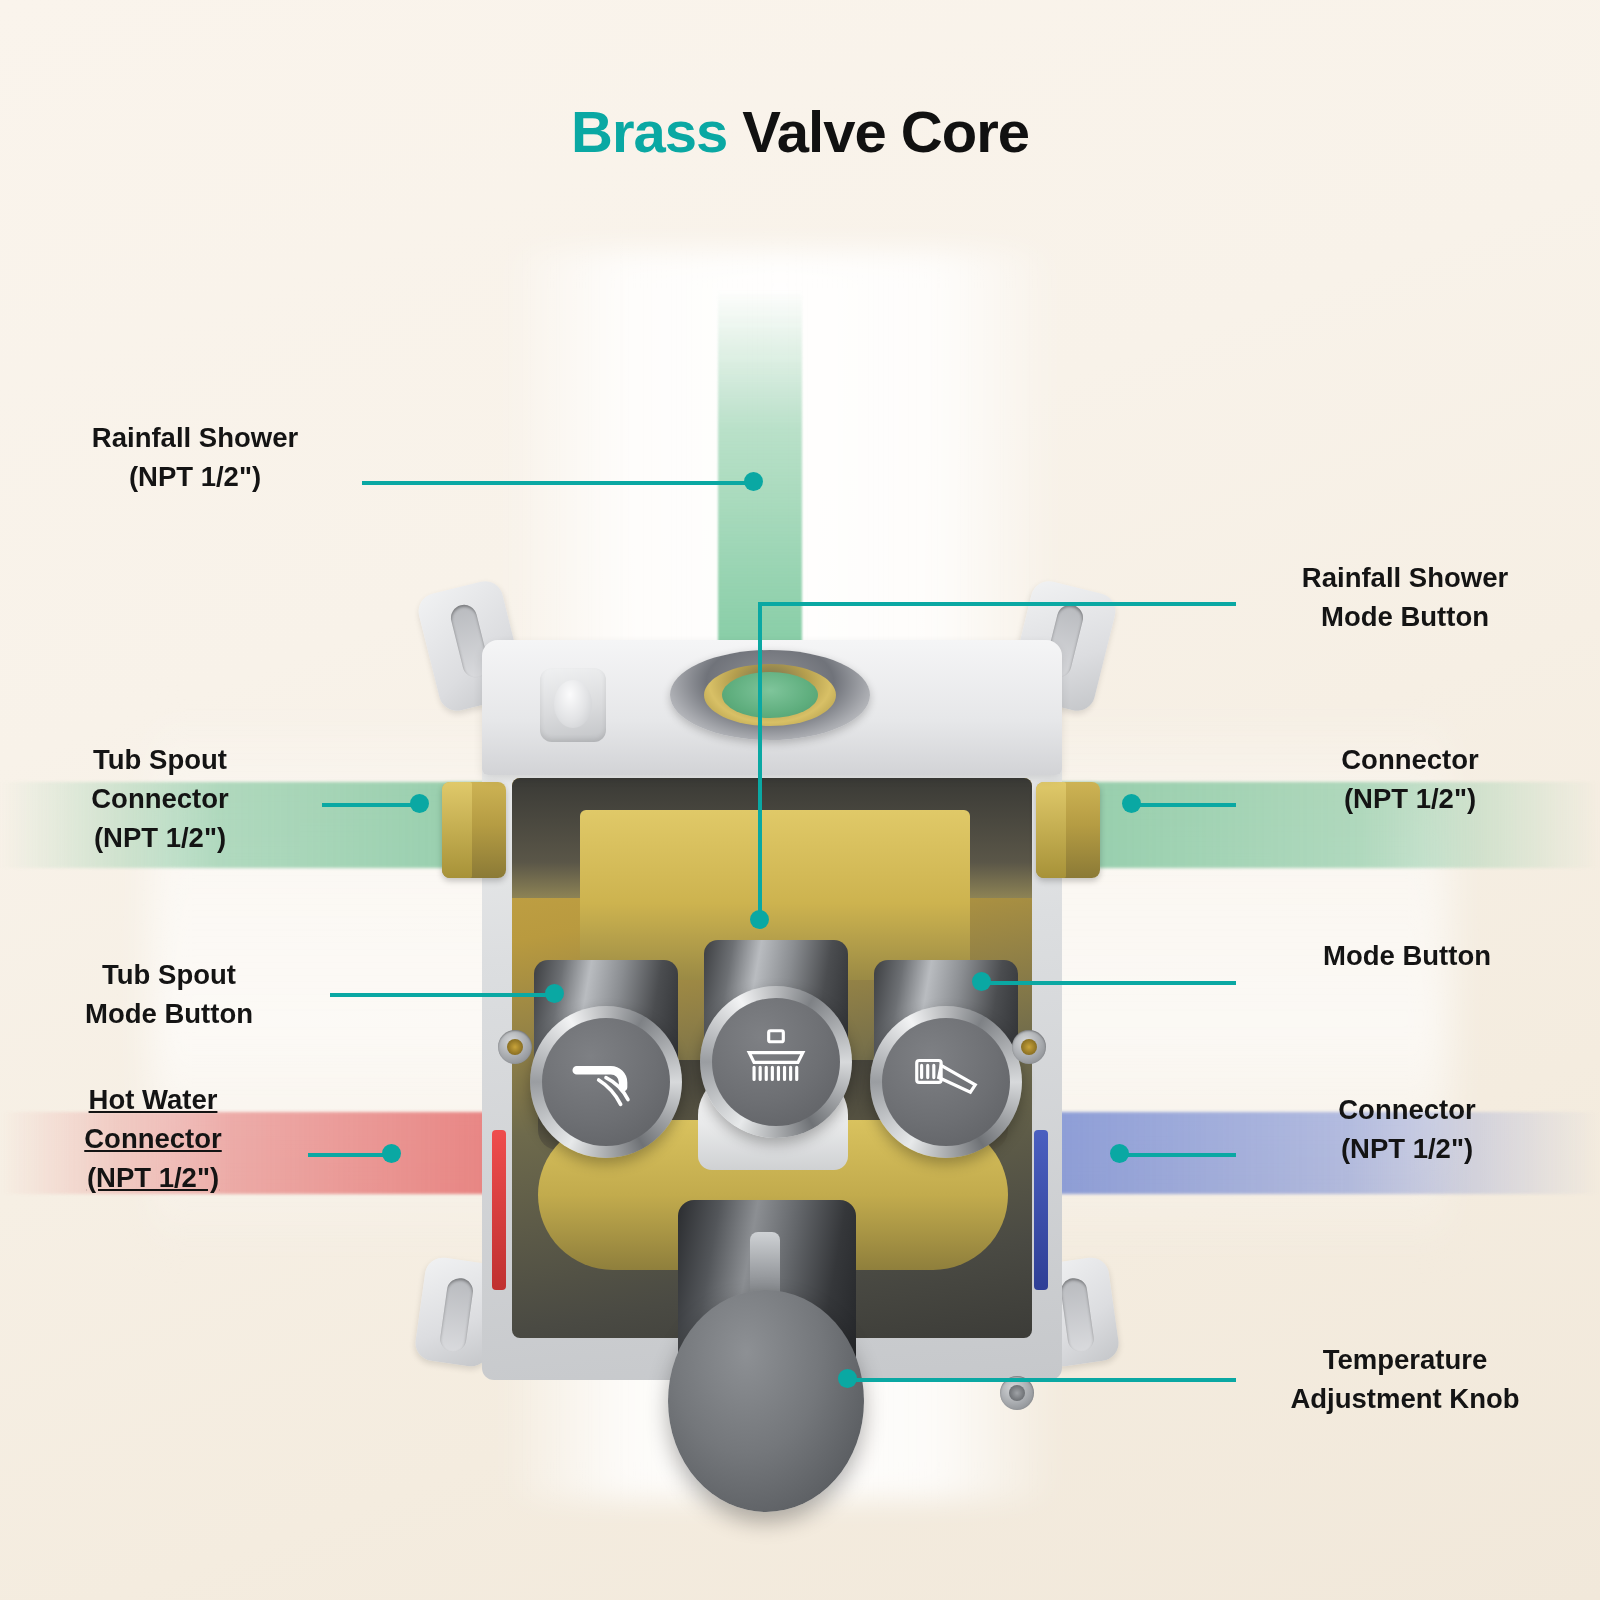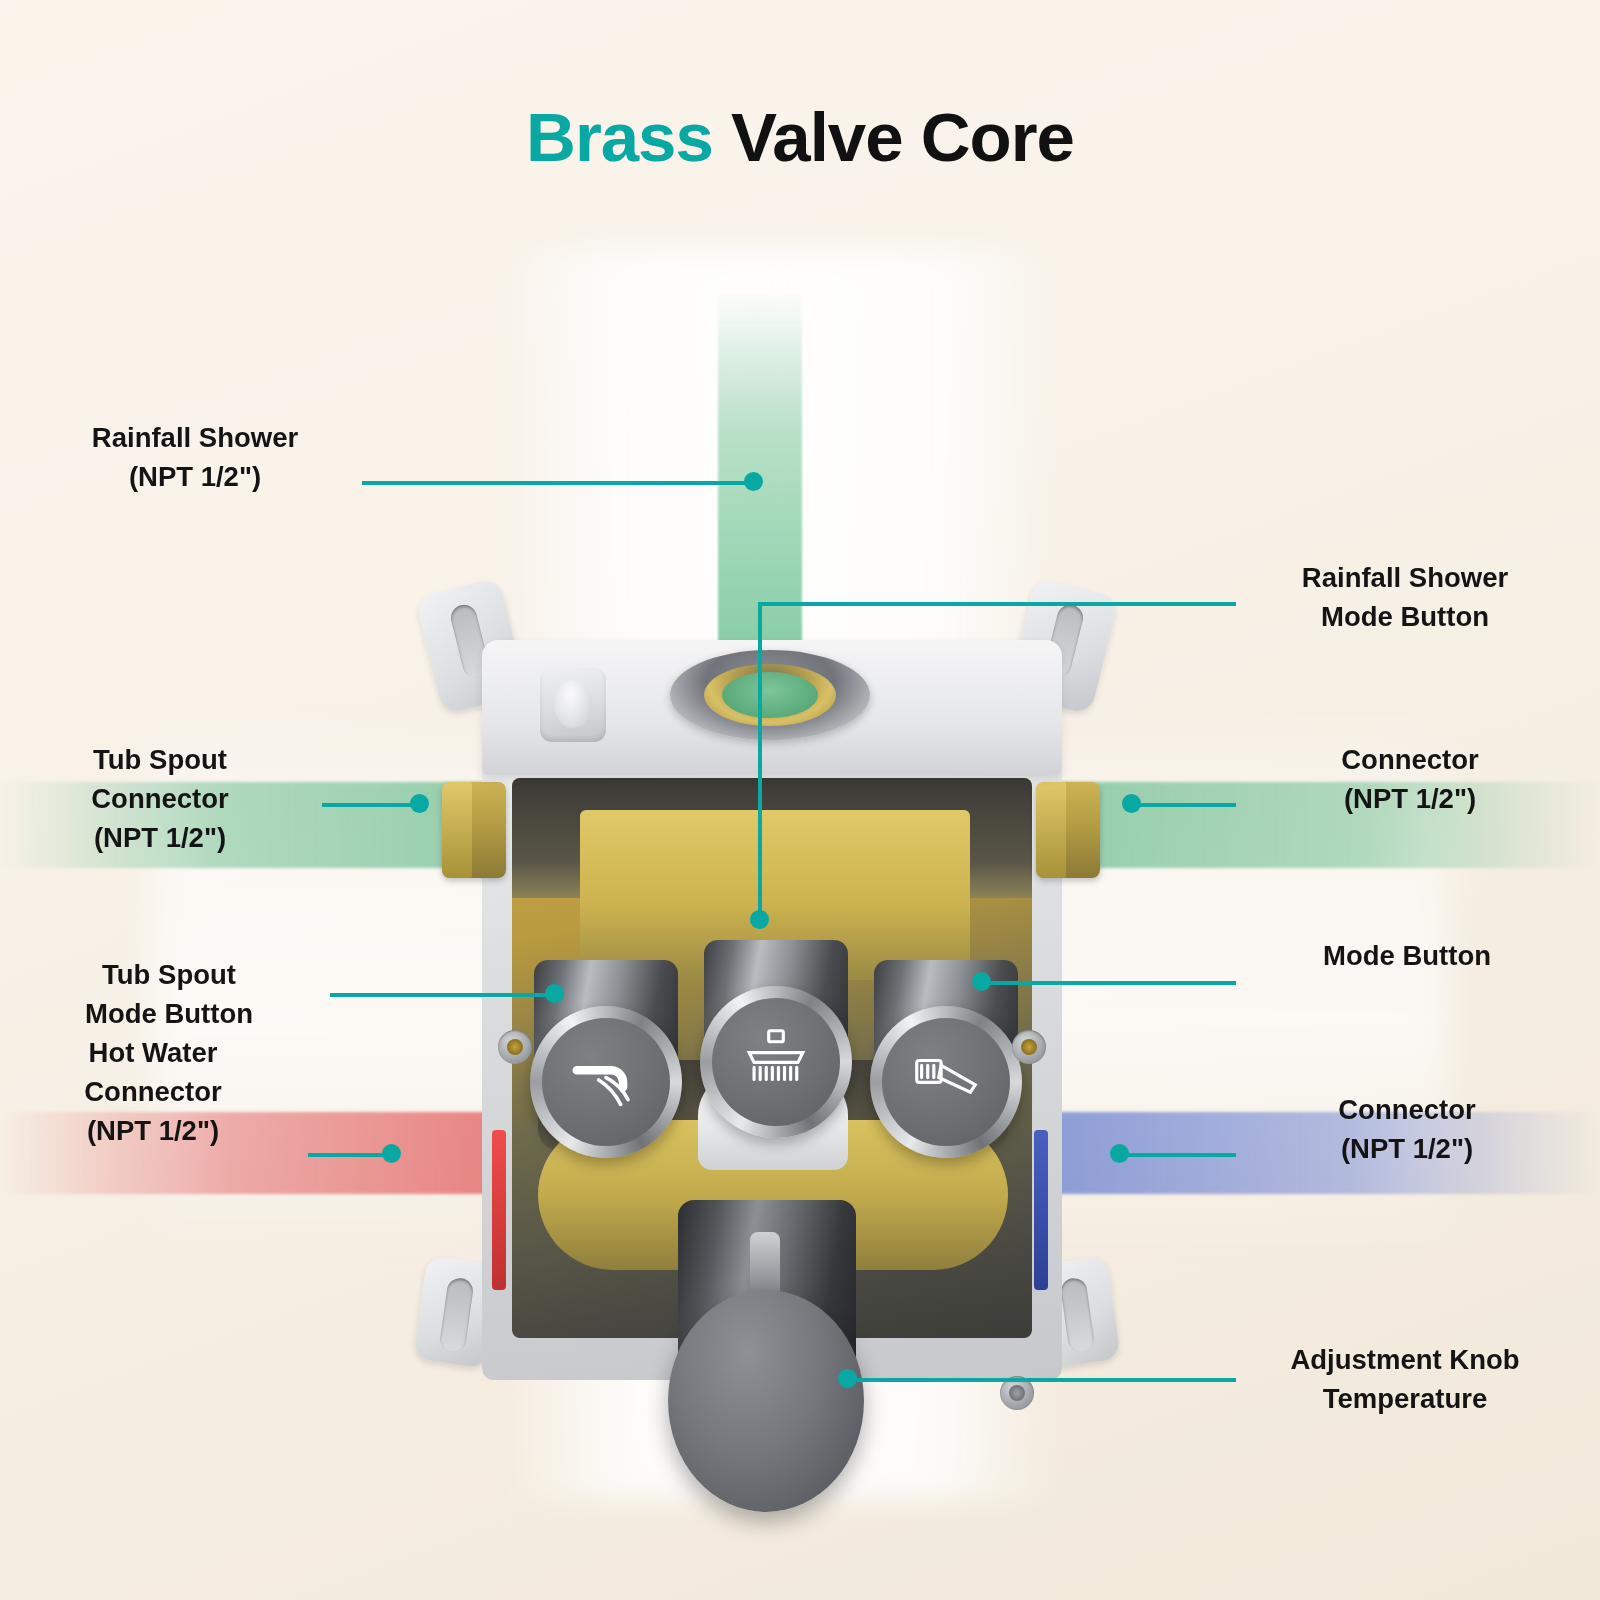--- a/index.html
+++ b/index.html
@@ -5,21 +5,21 @@
   * { margin:0; padding:0; box-sizing:border-box; }
   html,body { width:1600px; height:1600px; }
   body {
     font-family: "Liberation Sans", sans-serif;
     background: linear-gradient(160deg,#faf4ec 0%,#f8f2e9 35%,#f4ecdf 75%,#f1e8da 100%);
     position:relative; overflow:hidden;
   }
   
   #title {
     position:absolute; top:98px; left:0; width:1600px; text-align:center;
-    font-size:69px; font-weight:bold; letter-spacing:-1px; white-space:nowrap;
+    font-size:58px; font-weight:bold; letter-spacing:-1px; white-space:nowrap;
   }
   #title .brass { color:#0aa8a3; }
   #title .rest  { color:#111111; }
 
   
   .label {
     position:absolute; font-size:27.5px; font-weight:bold; color:#141414;
     line-height:1.42; text-align:center; white-space:nowrap;
   }
   .label.l { text-align:center; }
@@ -411,21 +411,21 @@
   <div>Tub Spout</div>
   <div>Connector</div>
   <div>(NPT 1/2")</div>
 </div>
 
 <div class="label l" style="left:10px; top:955px; width:318px;">
   <div>Tub Spout</div>
   <div>Mode Button</div>
 </div>
 
-<div class="label l" style="left:0px; top:1033px; width:306px;">
+<div class="label l" style="left:0px; top:1080px; width:306px;text-decoration:underline;">
   <div>Hot Water</div>
   <div>Connector</div>
   <div>(NPT 1/2")</div>
 </div>
 
 <div class="label r" style="left:1240px; top:558px; width:330px;">
   <div>Rainfall Shower</div>
   <div>Mode Button</div>
 </div>
 
@@ -437,15 +437,15 @@
 <div class="label r" style="left:1242px; top:936px; width:330px;">
   <div>Mode Button</div>
 </div>
 
 <div class="label r" style="left:1244px; top:1090px; width:326px;">
   <div>Connector</div>
   <div>(NPT 1/2")</div>
 </div>
 
 <div class="label r" style="left:1230px; top:1340px; width:350px;">
+  <div>Temperature</div>
   <div>Adjustment Knob</div>
-  <div>Temperature</div>
 </div>
 
 </body></html>

